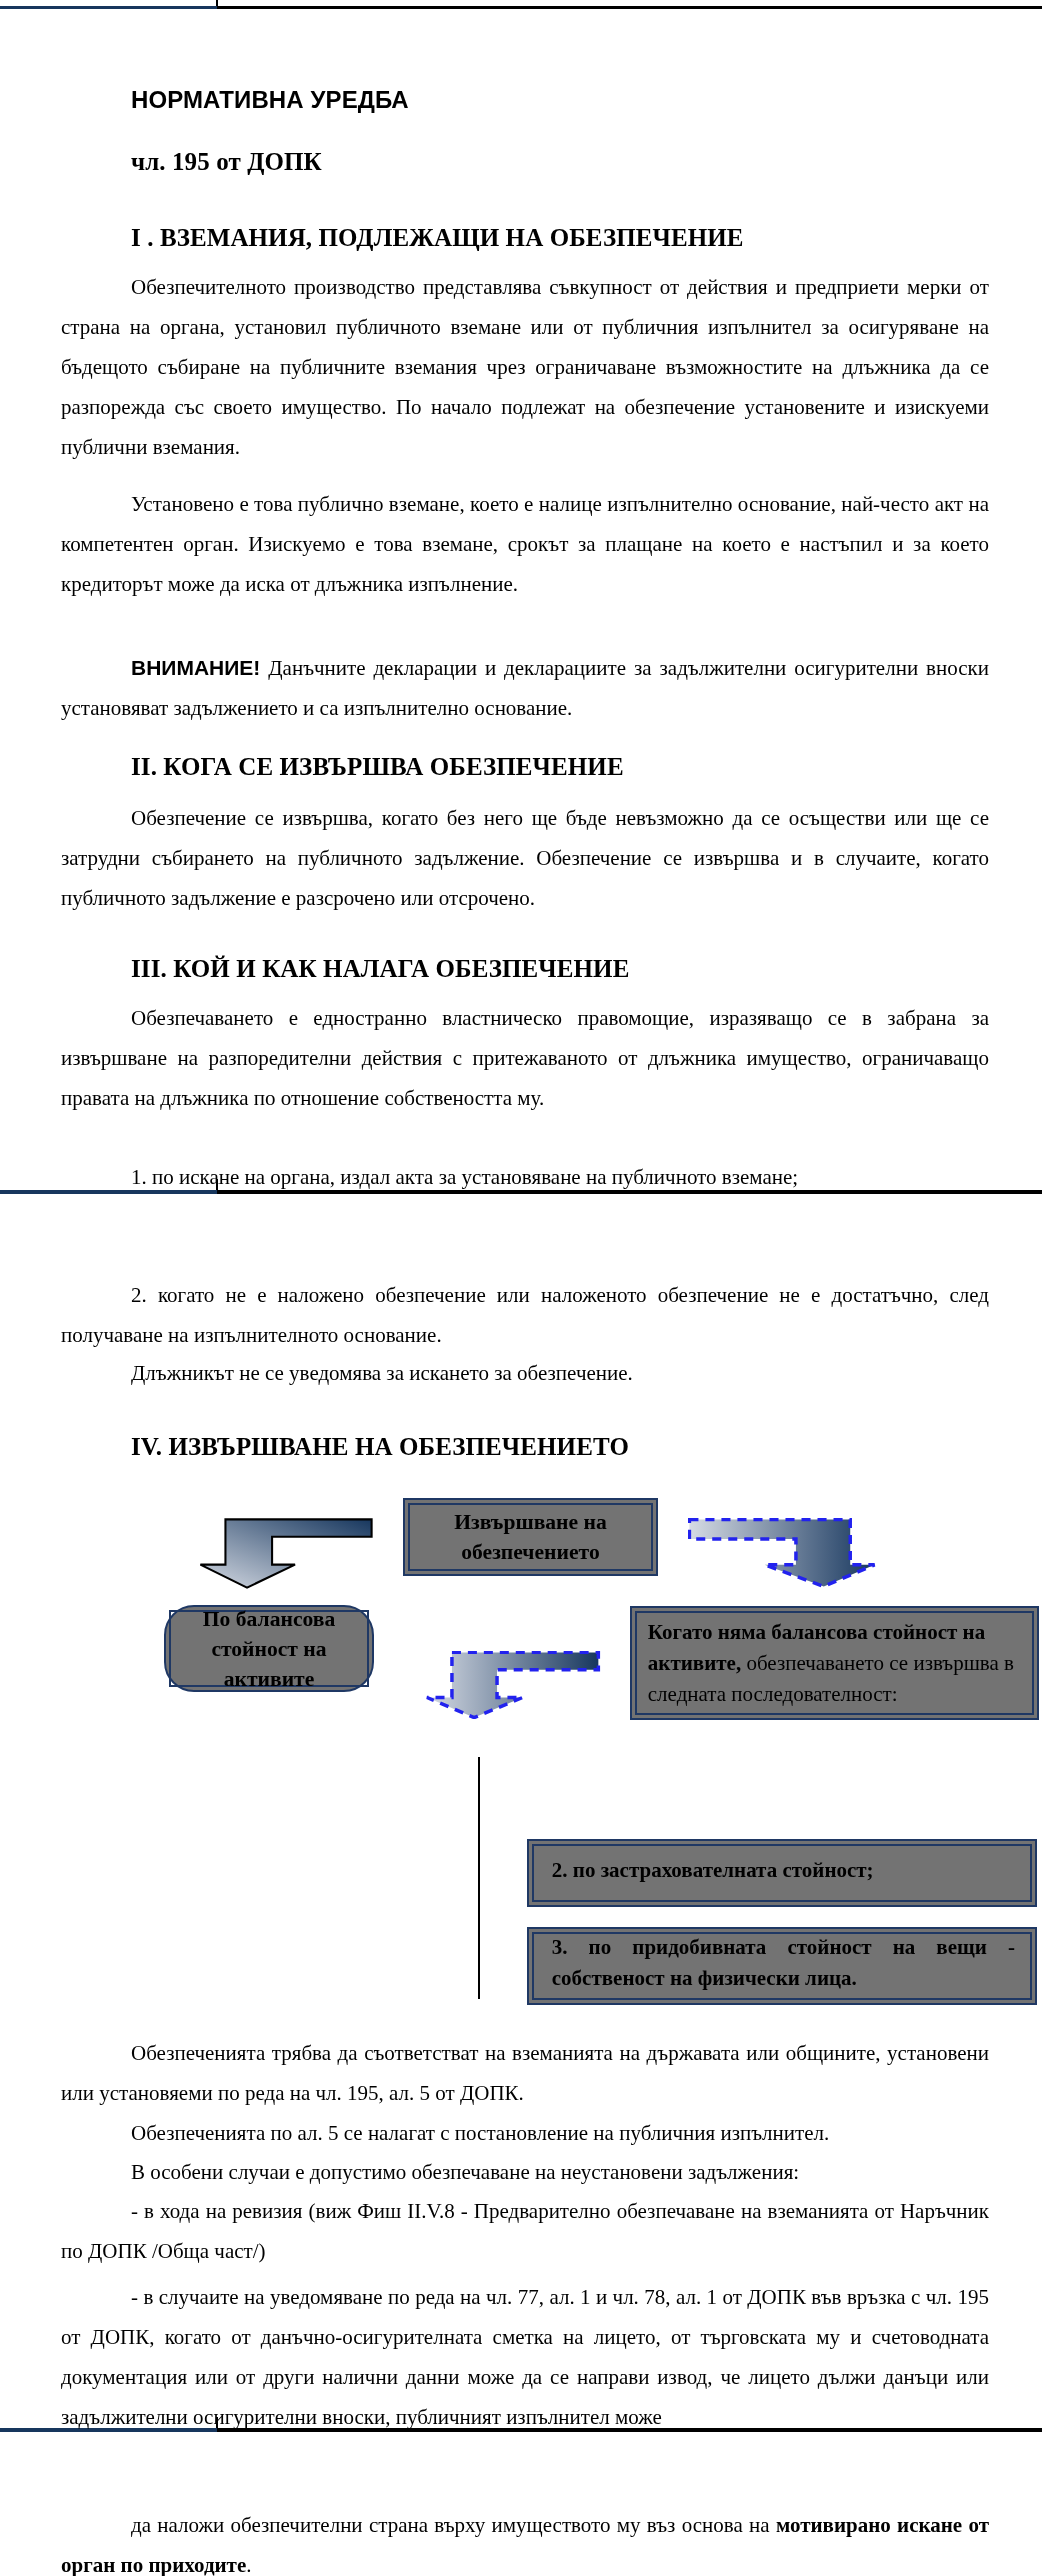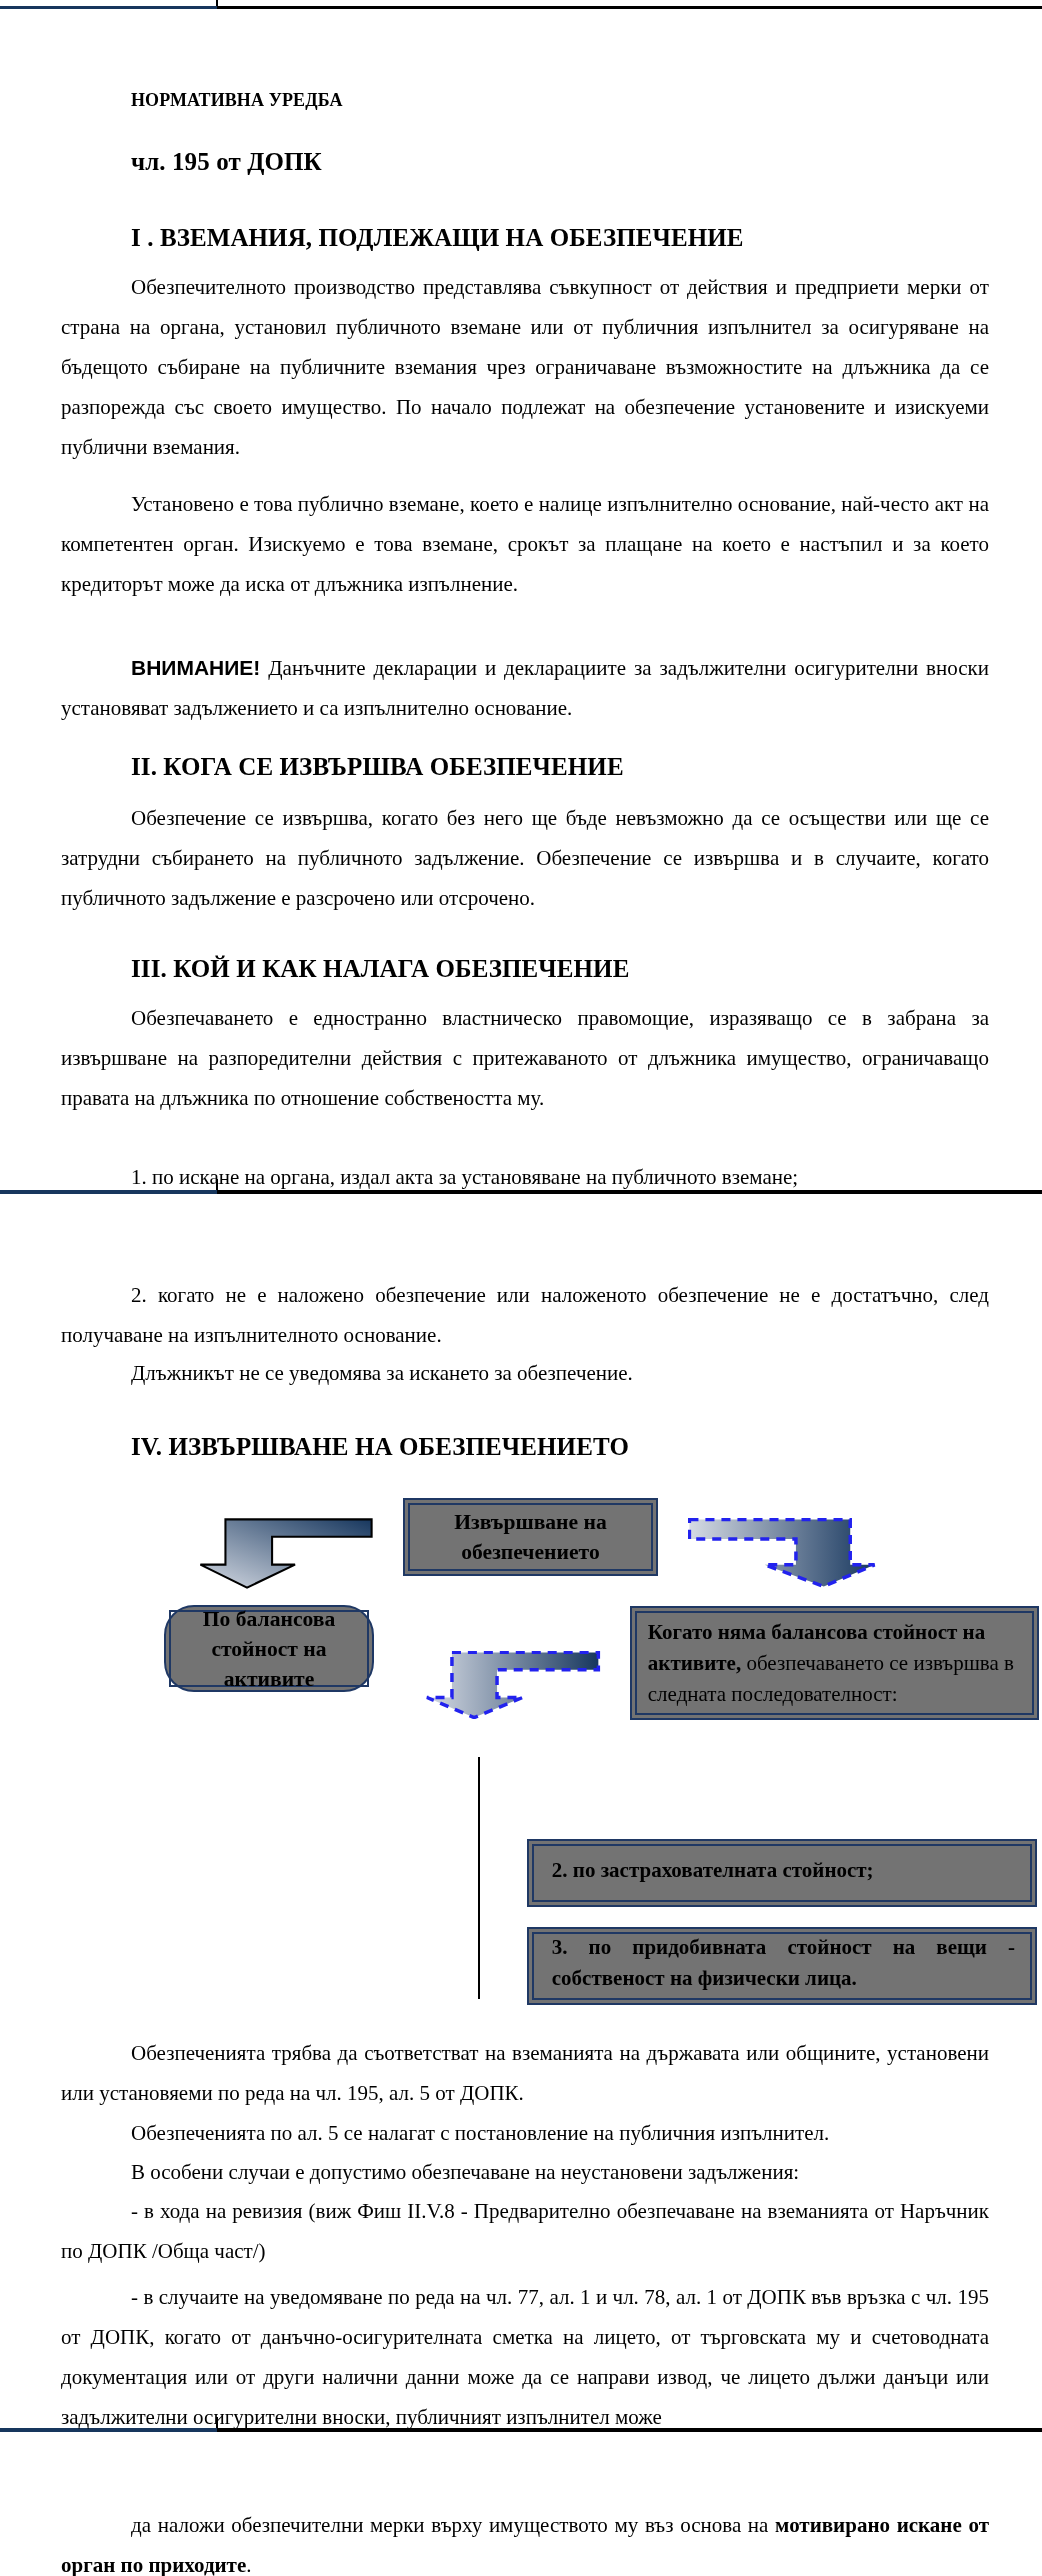--- a/index.html
+++ b/index.html
@@ -11,21 +11,21 @@
   .sep { position:absolute; left:0; width:1042px; height:3.5px; }
   .sep-blue  { position:absolute; left:0; top:0; width:217px; height:3.5px; background:#17365d; }
   .sep-black { position:absolute; left:217px; top:0; width:825px; height:3.5px; background:#000; }
   .sep-tick  { position:absolute; left:216px; top:-11px; width:2.1px; height:11px; background:#000; }
 
   
   .h {
     position:absolute; left:131px; font-weight:bold; font-size:25px; line-height:28px;
     white-space:nowrap; letter-spacing:0.1px;
   }
-  .title-sans { font-family:Liberation Serif, serif; font-size:18px;text-align:right; }
+  .title-sans { font-family:Liberation Sans, sans-serif; font-size:24px;text-align:right; }
 
   
   .para {
     position:absolute; left:61px; width:928px;
     font-size:21px; line-height:40px; text-align:justify; text-indent:70px;
   }
   .b { font-weight:bold;text-align:center; }
   .warn-label { font-family:"Liberation Sans", sans-serif; font-weight:bold; }
 
   
@@ -152,16 +152,16 @@
         <div class="ntxt just">3. по придобивната стойност на вещи - собственост на физически лица.</div>
       </div>
     </div>
   </div>
 
   <div class="para" style="top:2033px">Обезпеченията трябва да съответстват на вземанията на държавата или общините, установени или установяеми по реда на чл. 195, ал. 5 от ДОПК.</div>
   <div class="para" style="top:2113px">Обезпеченията по ал. 5 се налагат с постановление на публичния изпълнител.</div>
   <div class="para" style="top:2152px">В особени случаи е допустимо обезпечаване на неустановени задължения:</div>
   <div class="para" style="top:2191px">- в хода на ревизия (виж Фиш II.V.8 - Предварително обезпечаване на вземанията от Наръчник по ДОПК /Обща част/)</div>
   <div class="para" style="top:2277px">- в случаите на уведомяване по реда на чл. 77, ал. 1 и чл. 78, ал. 1 от ДОПК във връзка с чл. 195 от ДОПК, когато от данъчно-осигурителната сметка на лицето, от търговската му и счетоводната документация или от други налични данни може да се направи извод, че лицето дължи данъци или задължителни осигурителни вноски, публичният изпълнител може</div>
-  <div class="para" style="top:2505px"><span>да наложи обезпечителни мерки върху имуществото му въз основа на </span><span class="b">мотивирано искане от орган по приходите</span><span>.</span></div>
+  <div class="para" style="top:2505px"><span>да наложи обезпечителни страна върху имуществото му въз основа на </span><span class="b">мотивирано искане от орган по приходите</span><span>.</span></div>
 
 </div>
 
 
 </body></html>

